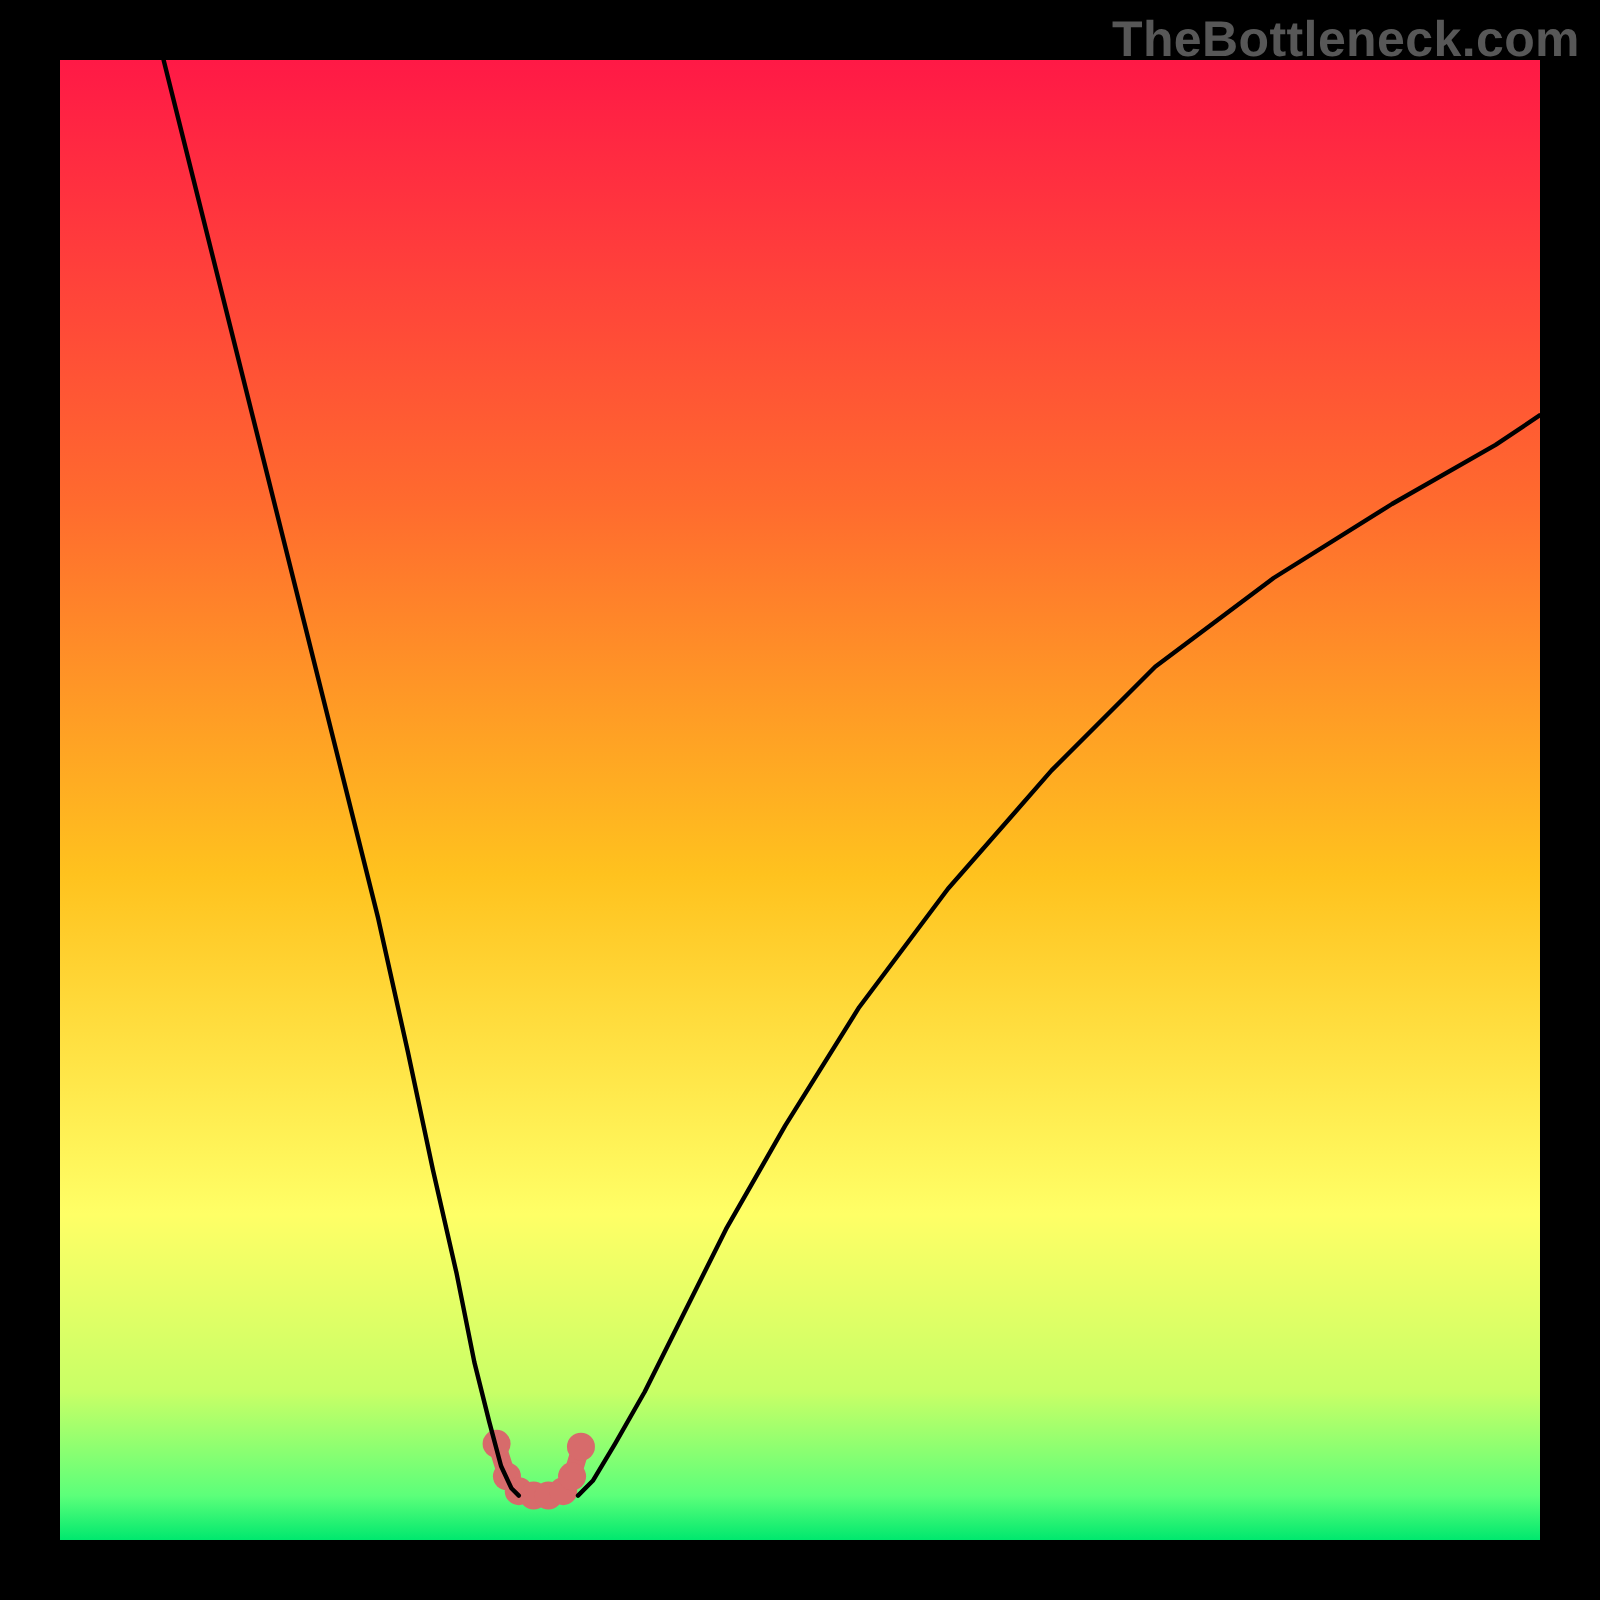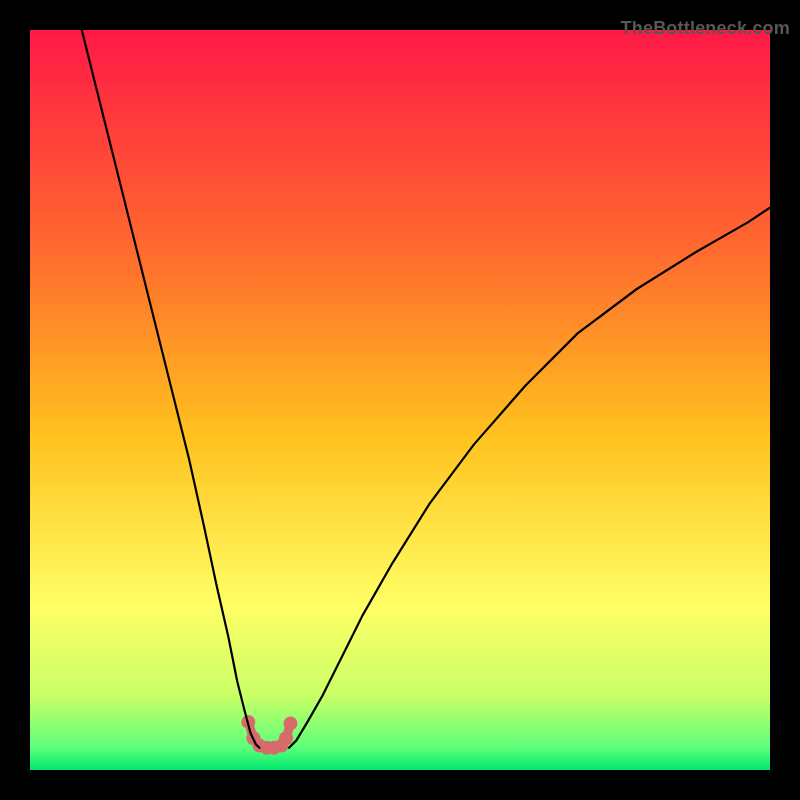--- a/index.html
+++ b/index.html
@@ -23,25 +23,24 @@
     left: 0;
     top: 0;
     width: 740px;
     height: 740px;
   }
   .watermark {
     position: absolute;
     top: 6px;
     right: 10px;
     font-family: Arial, Helvetica, sans-serif;
-    font-size: 18px;
+    font-size: 25px;
     font-weight: 600;
     color: #575757;
     letter-spacing: 0.2px;
-    margin-top: 12px;
   }
   svg { display: block; }
 </style>
 </head>
 <body>
 
 <div class="frame">
   <svg class="plot" viewBox="0 0 740 740">
     <defs>
       <linearGradient id="bg-grad" x1="0" y1="0" x2="0" y2="1">

